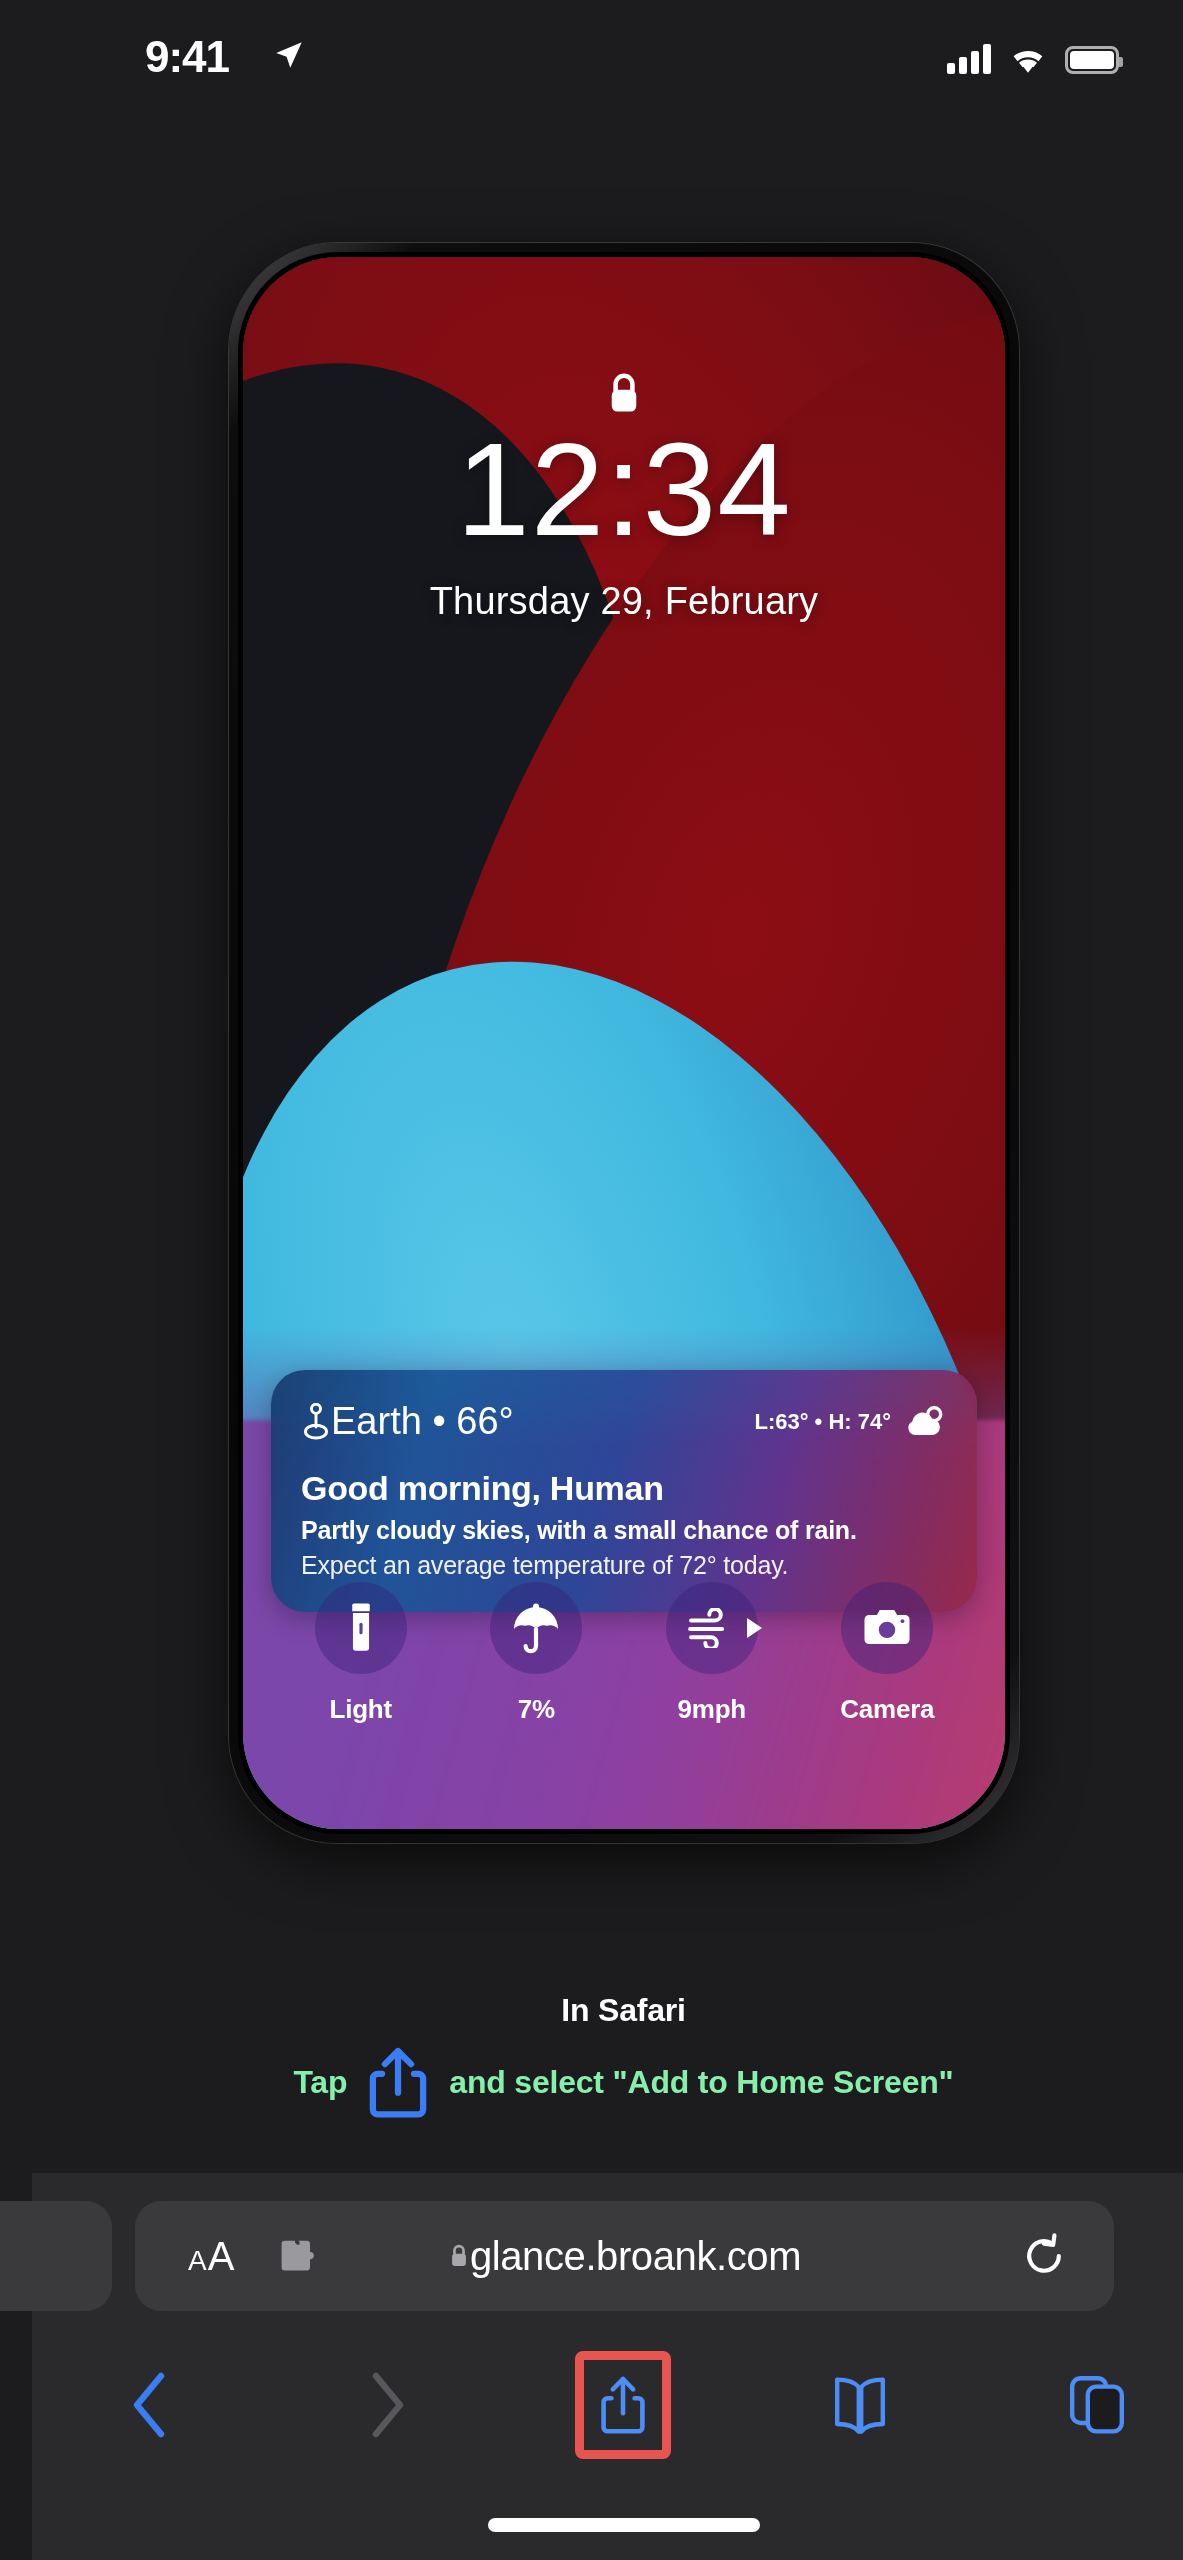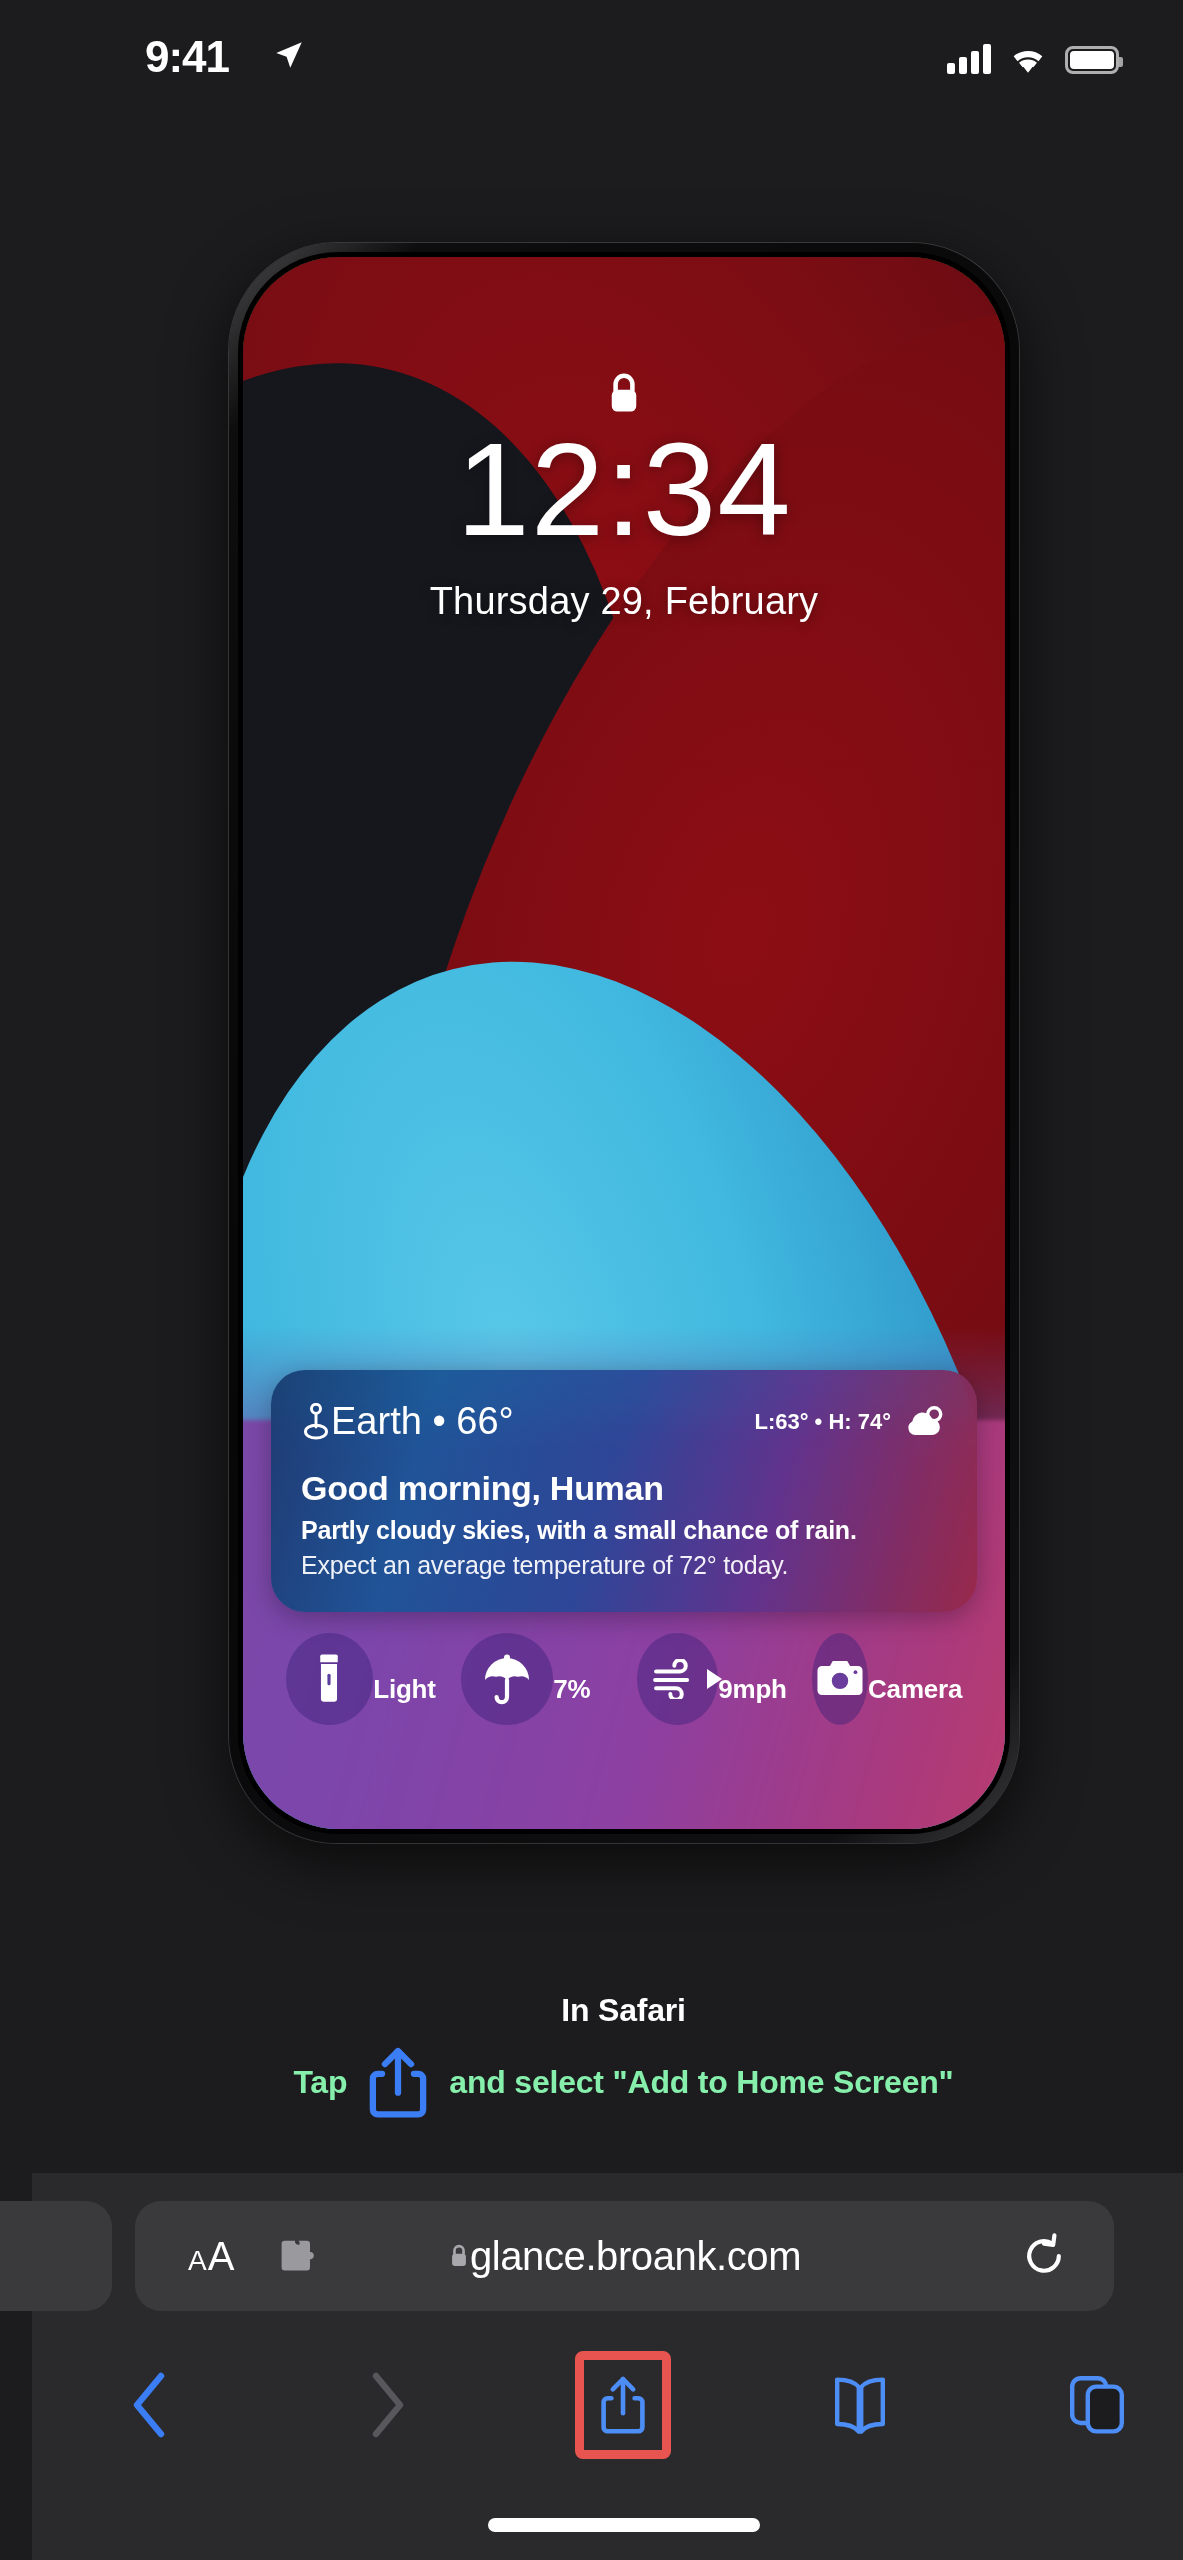--- a/index.html
+++ b/index.html
@@ -255,20 +255,21 @@
   .actions {
     position: absolute;
     left: 30px; right: 30px;
     bottom: 104px;
     display: flex;
     justify-content: space-around;
     align-items: flex-start;
   }
   .action {
     display: flex;
+    flex-direction: column;
     align-items: center;
     width: 150px;
   }
   .act-circle {
     width: 92px; height: 92px;
     border-radius: 50%;
     background: rgba(255,255,255,0.14);
     display: flex;
     align-items: center;
     justify-content: center;

